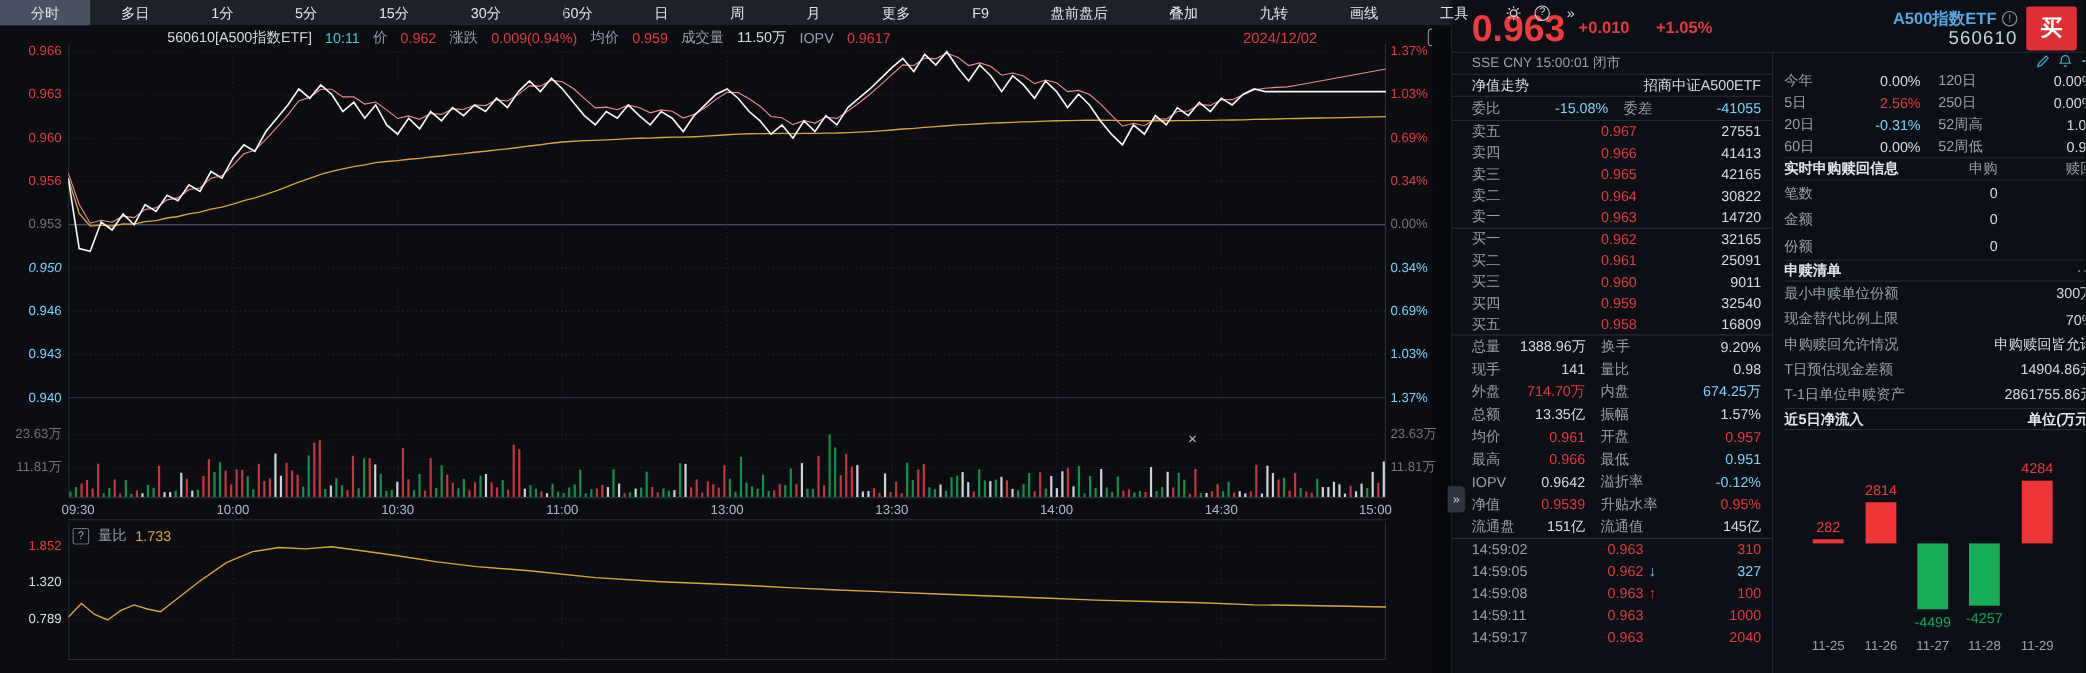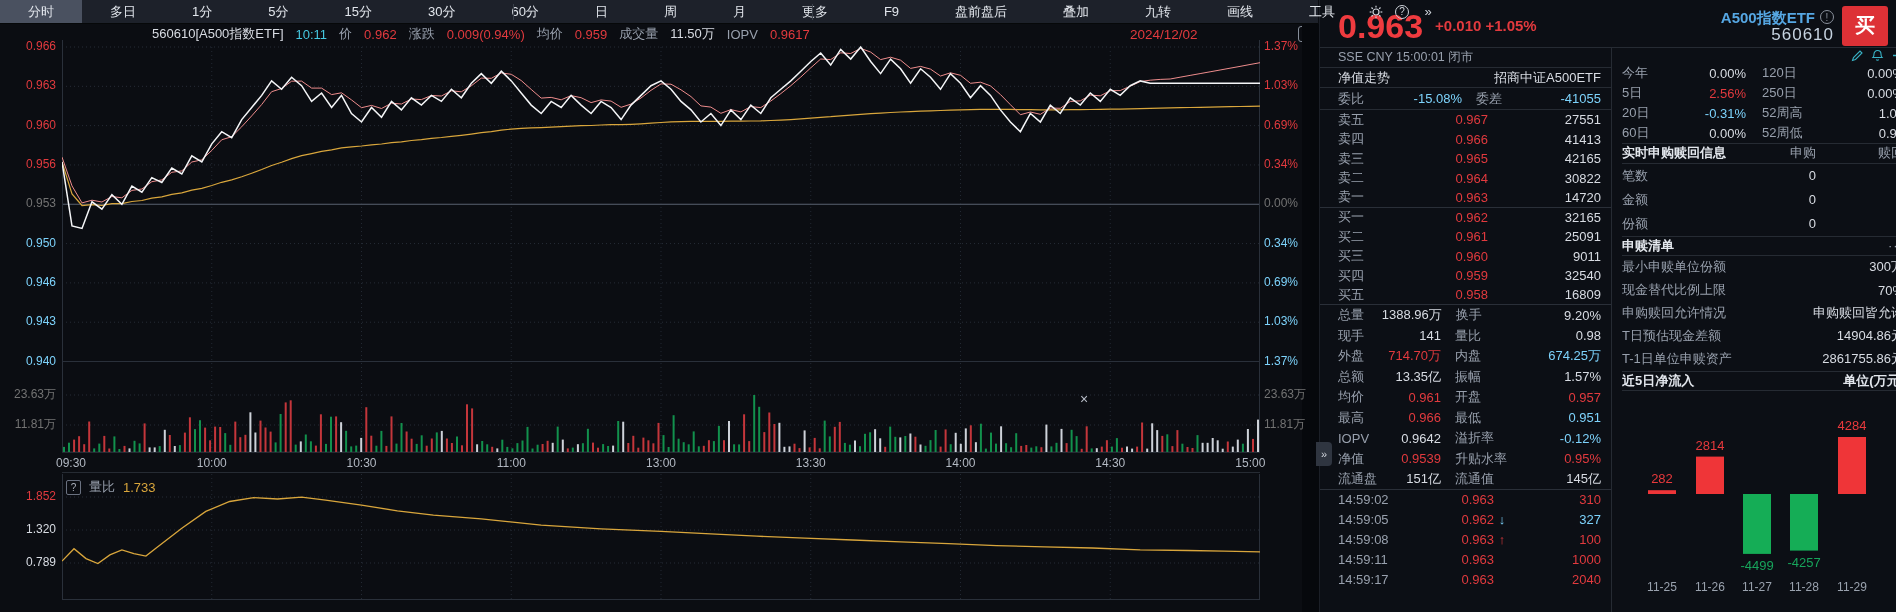--- a/index.html
+++ b/index.html
@@ -31,21 +31,21 @@
 .sub-host{position:absolute;left:62px;top:474px;width:1198px;height:126px}
 .sub-head{position:absolute;left:66px;top:478px;display:flex;align-items:center;gap:8px;z-index:3}
 .q-box{width:15px;height:15px;border:1px solid #6a7180;border-radius:2px;color:#aab0bb;font-size:10px;display:flex;align-items:center;justify-content:center}
 .close-x{position:absolute;left:1076px;top:391px;width:16px;height:16px;color:#b9bec8;font-size:14px;display:flex;align-items:center;justify-content:center;z-index:4}
 .gutter{position:absolute;left:1302px;top:24px;width:17px;height:588px;background:#06080c}
 .panel-handle{position:absolute;left:1316px;top:442px;width:16px;height:24px;background:#2f3540;border-radius:0 4px 4px 0;color:#cfd3da;font-size:11px;display:flex;align-items:center;justify-content:center;z-index:6}
 
 .rregion{position:absolute;left:1319px;top:0;width:577px;height:612px;background:#0c0f15;border-left:1px solid #1b1f27}
 .rhead{height:48px;display:flex;align-items:center;padding:4px 8px 0 18px;border-bottom:1px solid #262b33}
 .big-price{font-size:34px;font-weight:700;color:#ef3b3f;line-height:40px}
-.chg{display:flex;gap:4px;margin-left:12px;font-size:15px;font-weight:700;color:#e23a3e}
+.chg{display:flex;gap:24px;margin-left:12px;font-size:15px;font-weight:700;color:#e23a3e}
 .hright{margin-left:auto;text-align:right;margin-right:8px;line-height:17px}
 .nm-row{display:flex;align-items:center;justify-content:flex-end;gap:5px}
 .etf-name{color:#56a7e3;font-weight:700;font-size:15px}
 .info-icon{width:14px;height:14px;border:1px solid #8a919c;border-radius:50%;color:#8a919c;font-size:10px;display:flex;align-items:center;justify-content:center}
 .etf-code{font-size:17px;color:#c6d3e0;letter-spacing:1px}
 .buy-btn{width:46px;height:40px;background:#dd3136;color:#fff;font-size:20px;font-weight:700;border-radius:3px;display:flex;align-items:center;justify-content:center;cursor:pointer}
 .cols{display:flex;height:564px}
 .qpanel{width:292px;border-right:1px solid #262b33;display:flex;flex-direction:column}
 .q-row{display:flex;align-items:center;padding:0 10px 0 18px;white-space:nowrap}
 .q-sse{height:20px;color:#98a0ad;font-size:12.5px;border-bottom:1px solid #262b33}
@@ -147,21 +147,21 @@
   <div class="wp-icon">
       <span>WP</span>
     </div>
 
   <div class="axis-layer">
       <span class="axL c-red" style="top: 39px;">0.966</span>
       <span class="axL c-red" style="top: 78.3125px;">0.963</span>
       <span class="axL c-red" style="top: 117.625px;">0.960</span>
       <span class="axL c-red" style="top: 156.938px;">0.956</span>
       <span class="axL c-flat" style="top: 196.25px;">0.953</span>
-      <span class="axL c-grn" style="top: 235.562px;">0.950</span>
+      <span class="axL c-grn" style="top: 235.562px; font-style: italic;">0.950</span>
       <span class="axL c-grn" style="top: 274.875px;">0.946</span>
       <span class="axL c-grn" style="top: 314.188px;">0.943</span>
       <span class="axL c-grn" style="top: 353.5px;">0.940</span>
       <span class="axR c-red" style="top: 39px;">1.37%</span>
       <span class="axR c-red" style="top: 78.3125px;">1.03%</span>
       <span class="axR c-red" style="top: 117.625px;">0.69%</span>
       <span class="axR c-red" style="top: 156.938px;">0.34%</span>
       <span class="axR c-flat" style="top: 196.25px;">0.00%</span>
       <span class="axR c-grn" style="top: 235.562px;">0.34%</span>
       <span class="axR c-grn" style="top: 274.875px;">0.69%</span>

